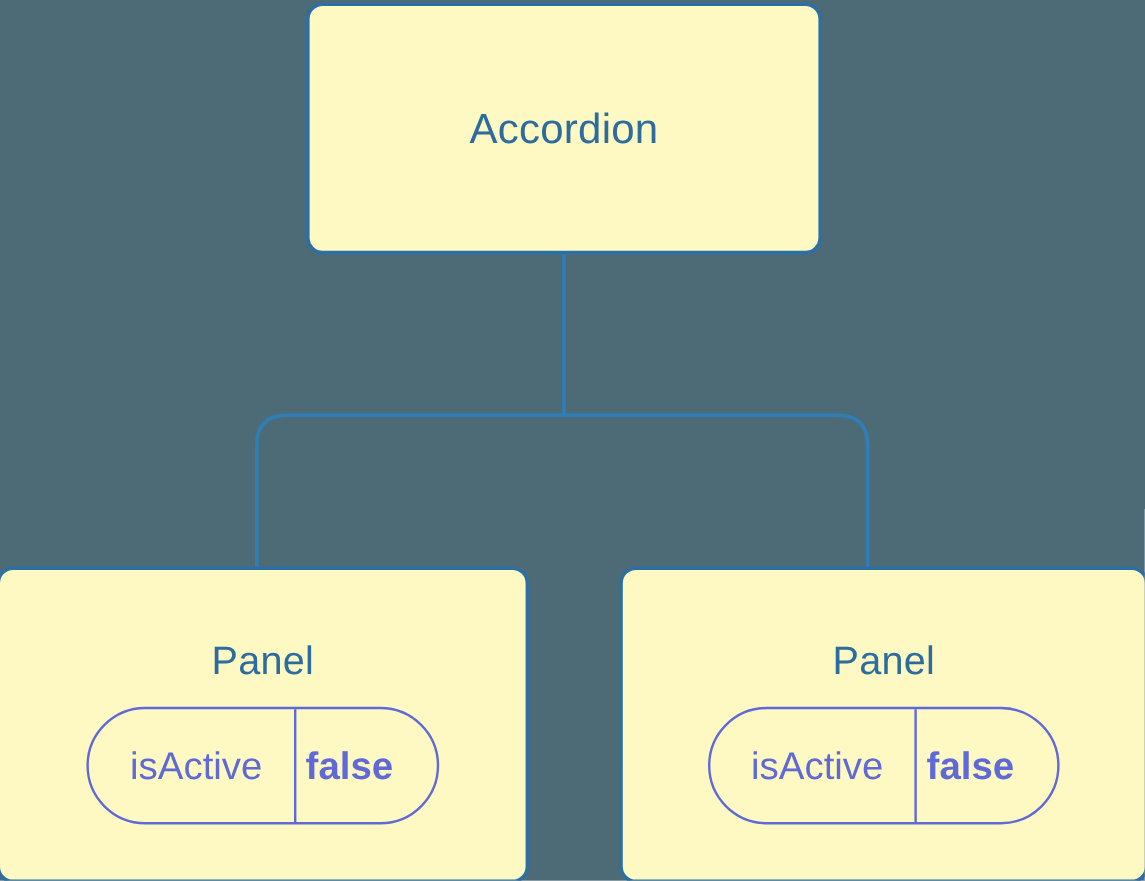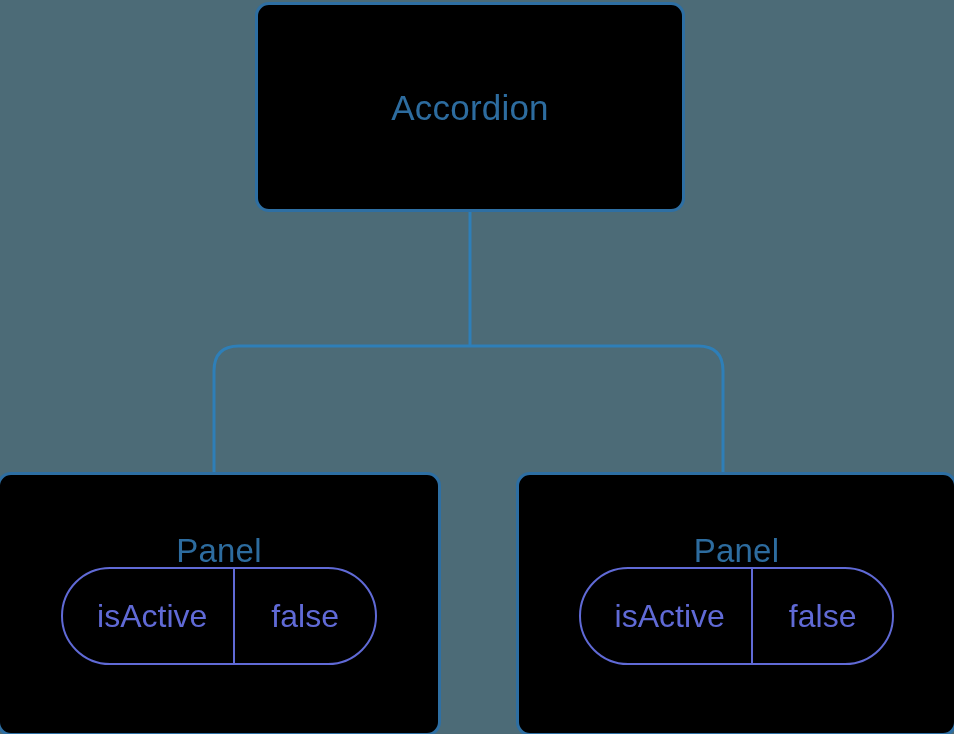--- a/index.html
+++ b/index.html
@@ -27,21 +27,21 @@
     top: 0;
     width: 954px;
     height: 734px;
     z-index: 1;
   }
 
   
   .node {
     position: absolute;
     z-index: 2;
-    background: #000000;
+    background: #fef9c3;
     border: 3px solid #2e6fa3;
     border-radius: 14px;
     box-sizing: border-box;
     display: flex;
     flex-direction: column;
     align-items: center;
   }
 
   .node-title {
     color: #2d6c9f;
@@ -76,20 +76,21 @@
     left: -3px;
     width: 444px;
   }
   #node-panel-right {
     left: 516px;
     width: 441px;
   }
 
   
   .state-pill {
+    margin-top: 22px;
     height: 98px;
     display: flex;
     align-items: stretch;
     border: 2px solid #606ad6;
     border-radius: 49px;
     box-sizing: border-box;
     background: transparent;
   }
   .pill-key,
   .pill-value {
@@ -100,21 +101,22 @@
     font-size: 32px;
     line-height: 1;
     white-space: nowrap;
     box-sizing: border-box;
   }
   .pill-key {
     padding: 0 26px 0 34px;
     border-right: 2px solid #606ad6;
   }
   .pill-value {
-    padding: 0 36px 0 36px;
+    padding: 0 36px 0 8px;
+    font-weight: bold;
   }
 </style>
 </head>
 <body>
 
 <div id="canvas">
 
   <svg id="connectors" viewBox="0 0 954 734" width="954" height="734" xmlns="http://www.w3.org/2000/svg">
 
     <path d="M 470 208 L 470 346" fill="none" stroke="#2e7fb8" stroke-width="3"></path>

